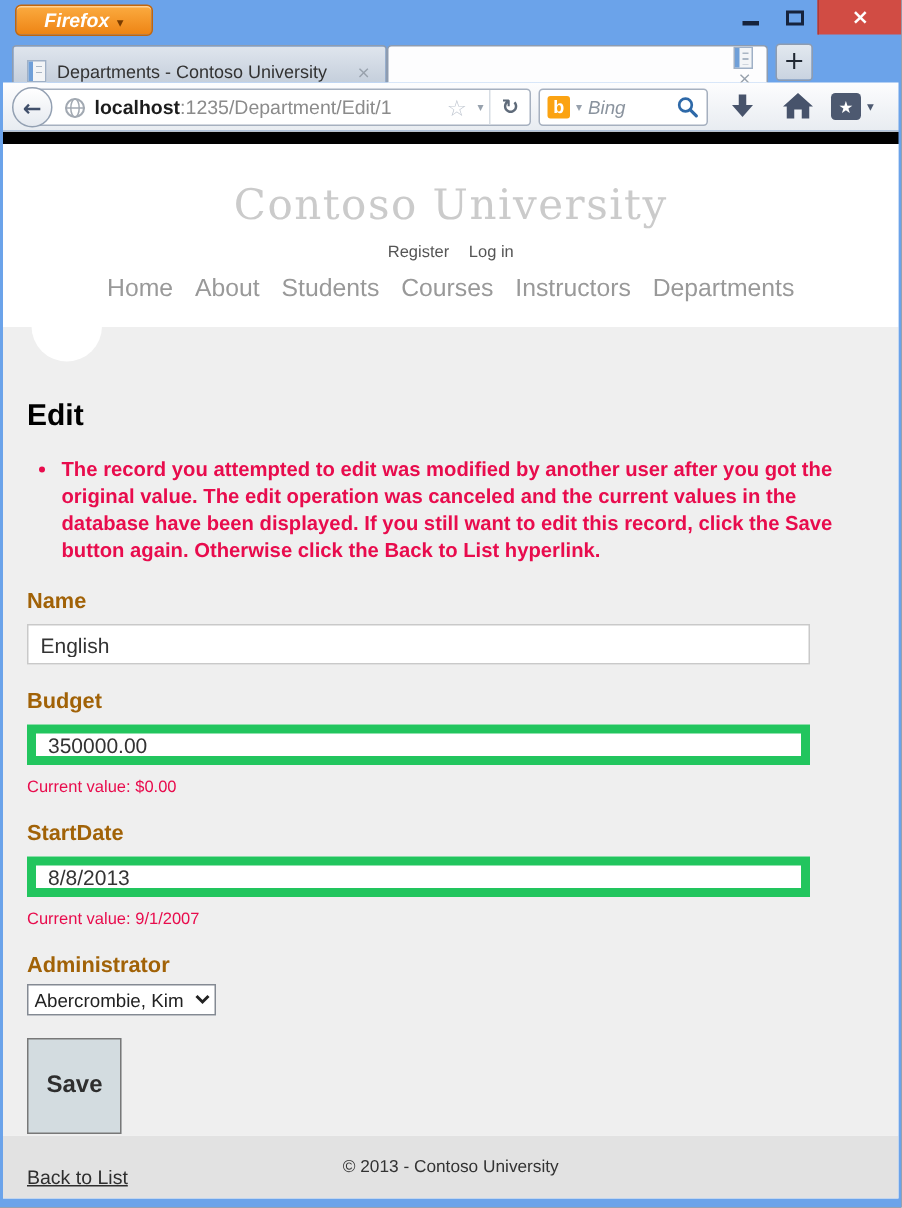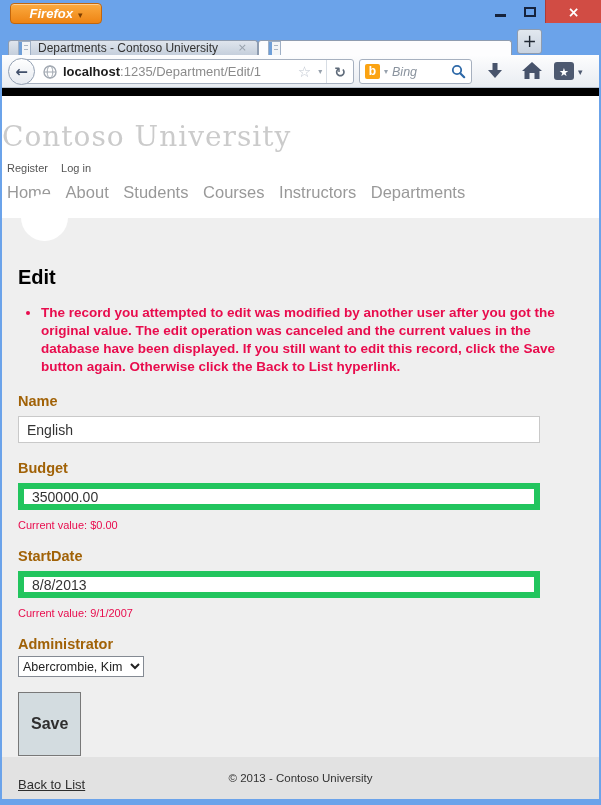--- a/index.html
+++ b/index.html
@@ -18,21 +18,21 @@
   .firefox-btn .caret { font-size:9px; margin-left:5px; color:#7a3c00; }
   .win-controls { position:absolute; top:0; right:0; height:23px; display:flex; align-items:stretch; }
   .win-btn { width:30px; display:flex; align-items:center; justify-content:center; }
   .min-glyph { width:11px; height:3px; background:#16233c; margin-top:8px; }
   .max-glyph { width:12px; height:10px; border:2px solid #16233c; }
   .win-close { width:56px; background:#d14c44; border-left:1px solid #b03a34; }
   .win-close span { color:#fff; font-size:14px; font-weight:bold; }
 
   
   .tabbar { position:absolute; top:27px; left:0; right:0; height:28px; }
-  .tab { position:absolute; bottom:0; height:15px; display:flex; align-items:flex-start;
+  .tab { position:absolute; bottom:0; height:25px; display:flex; align-items:flex-end;
     padding:0 9px; font-size:12px; color:#333; border:1px solid #8e9cb0; border-bottom:none;
     border-radius:3px 3px 0 0; }
   .tab.inactive { left:8px; width:250px; background:linear-gradient(#dfe5ed,#c5cfdc); }
   .tab.active { left:258px; width:254px; background:#fdfdfe;flex-direction:column; }
   .tab-title { margin-left:7px; white-space:nowrap; overflow:hidden; }
   .tab-close { margin-left:auto; color:#98a1ac; font-size:11px; padding:0 1px; }
   .favicon { position:relative; width:13px; height:15px; background:#f3f5f7; border:1px solid #9fb0c6; flex:none; }
   .favicon .fav-bar { position:absolute; left:0; top:0; bottom:0; width:3px; background:#6f9fd8; }
   .favicon .fav-lines { position:absolute; left:5px; right:2px; top:3px; bottom:2px;
     background:repeating-linear-gradient(#aab6c4 0 1px, transparent 1px 4px); }
@@ -70,21 +70,21 @@
   .bm-btn { position:absolute; left:552px; top:7px; width:20px; height:18px; background:#4d5970;
     border-radius:3px; color:#fff; text-align:center; }
   .bm-btn span { font-size:11px; line-height:17px; }
   .bm-caret { position:absolute; left:576px; top:12px; color:#4d5970; font-size:9px; }
 
   .blackbar { position:absolute; top:88px; left:2px; right:2px; height:8px; background:#000; }
 
   
   .viewport { position:absolute; top:96px; left:2px; right:2px; bottom:6px; background:#fff; overflow:hidden; }
 
-  .site-header { height:122px; background:#fff; }
+  .site-header { height:122px; background:#fff; text-align:center; }
   .site-title { padding-top:24px; font-family:"DejaVu Serif", serif; font-size:28px; color:#cbcbcb; letter-spacing:1px; }
   .account-row { margin-top:9px; font-size:11px; color:#555; }
   .account-row a { color:#555; text-decoration:none; margin:0 5px; }
   .main-nav { margin-top:9px; font-size:16.5px; color:#999; }
   .main-nav a { color:#999; text-decoration:none; margin:0 5px; }
 
   .page-body { position:relative; background:#efefef; height:539px; padding:0 16px; }
   .ornament { position:absolute; left:19px; top:-24px; width:47px; height:47px; border-radius:50%; background:#ffffff; }
 
   .page-title { padding-top:48px; font-size:20px; font-weight:bold; color:#000; }

